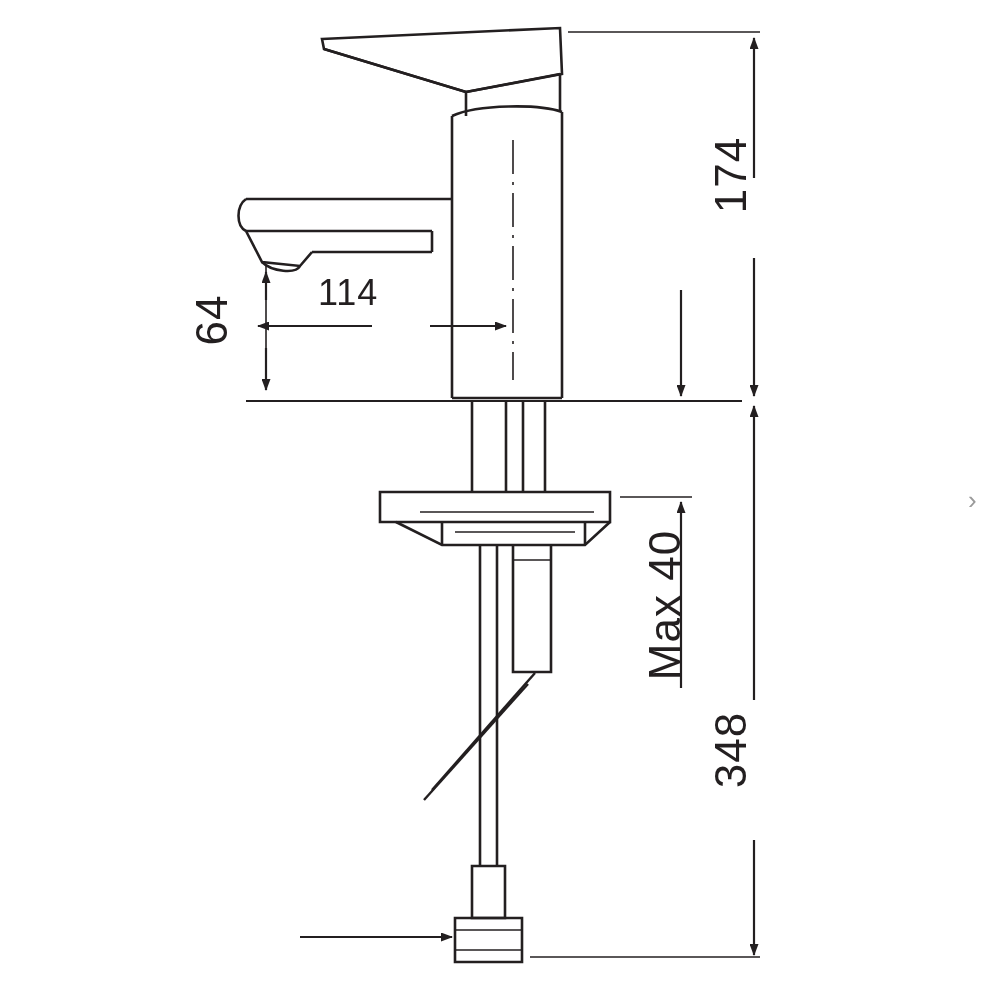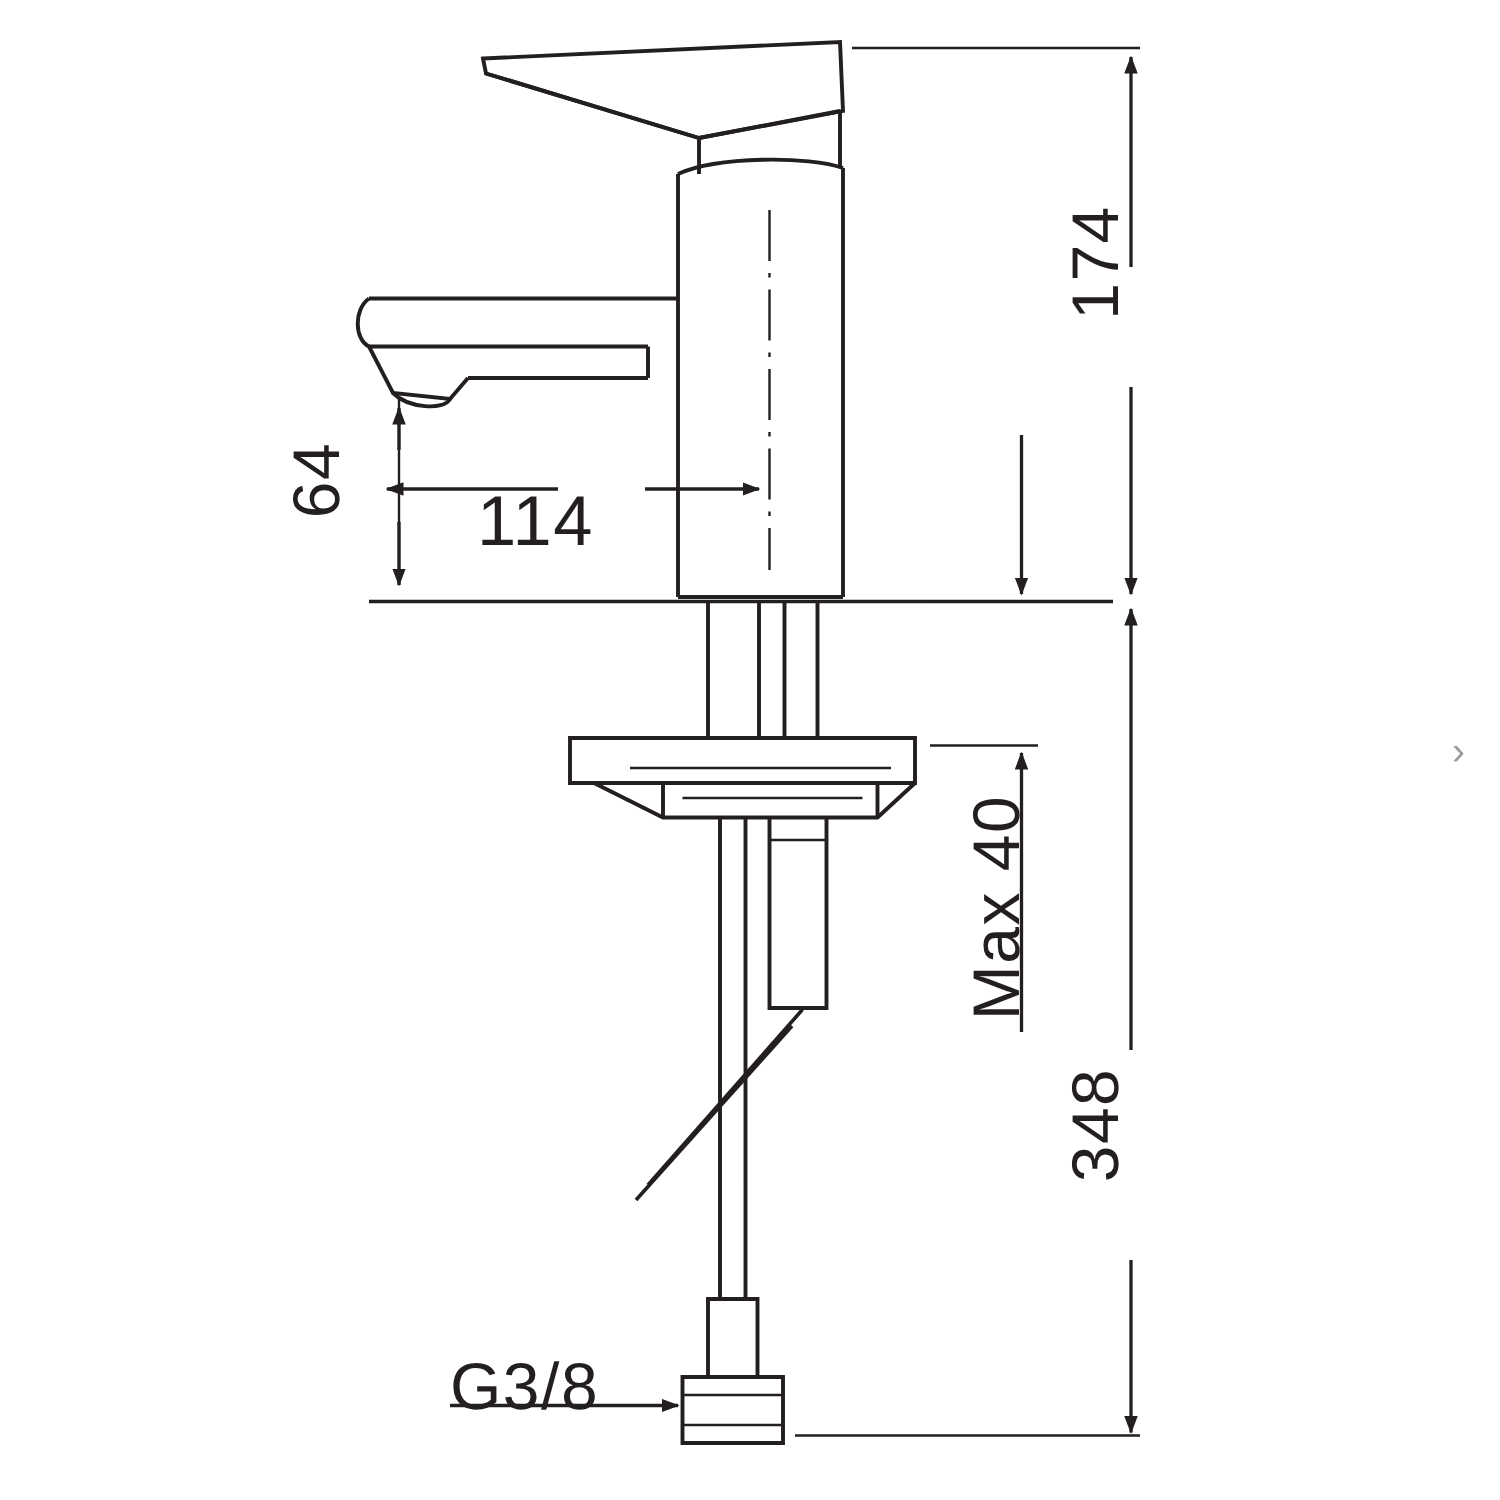--- a/index.html
+++ b/index.html
@@ -174,25 +174,24 @@
 
       <g>
         <line x1="300" y1="937" x2="452" y2="937" marker-end="url(#arrHead)"></line>
       </g>
 
     </g>
   </svg>
 
   <div class="dim-label vert" style="left:671px; top:150px; width:120px; text-align:center; font-size:44px; transform:rotate(-90deg);">174</div>
 
-  <div class="dim-label" style="left:318px; top:272px; font-size:47px;margin-top:47px;">114</div>
+  <div class="dim-label" style="left:318px; top:272px; font-size:36px;">114</div>
 
   <div class="dim-label vert" style="left:152px; top:295px; width:120px; text-align:center; font-size:44px; transform:rotate(-90deg);">64</div>
 
   <div class="dim-label vert" style="left:545px; top:580px; width:240px; text-align:center; font-size:44px; transform:rotate(-90deg);">Max 40</div>
 
   <div class="dim-label vert" style="left:671px; top:725px; width:120px; text-align:center; font-size:44px; transform:rotate(-90deg);">348</div>
 
-  <div class="dim-label" style="left:300px; top:900px; font-size:44px;">G3/8</div>
 
   <div class="arrow-right" style="left:968px; top:487px;">›</div>
 
 </div>
 
 </body></html>

